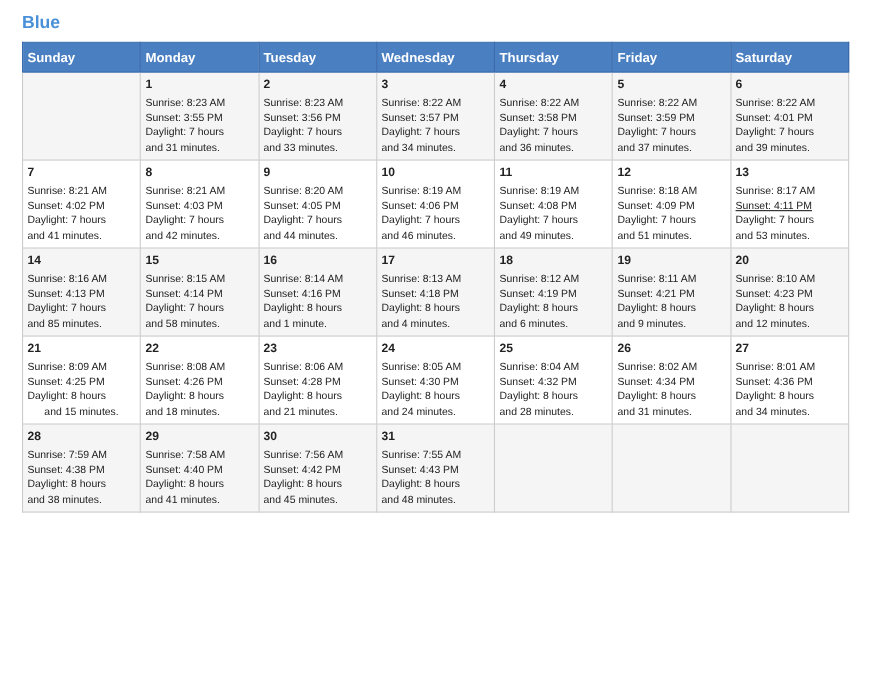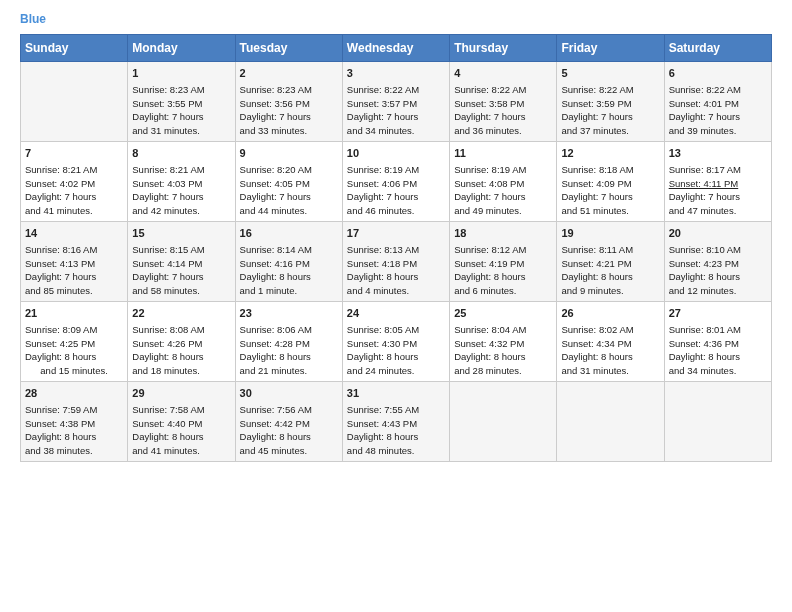--- a/index.html
+++ b/index.html
@@ -73,21 +73,21 @@
       display: block;
       margin-bottom: 1px;
     }
   </style>
 </head>
 <body>
 
 <div class="container">
   <div class="header">
     <div class="logo">
-      <span style="font-size:12px;font-weight:bold;color:#4a90d9;margin-top:-4px;">Blue</span>
+      <span style="font-size:16px;font-weight:bold;color:#4a90d9;margin-top:-4px;">Blue</span>
     </div>
     <div class="title-block">
       <div class="month-title"></div>
       <div class="location"></div>
     </div>
   </div>
 
   <table>
     <thead>
       <tr>
@@ -187,21 +187,21 @@
             <span style="display: block;">Sunrise: 8:18 AM</span>
             <span style="display: block;">Sunset: 4:09 PM</span>
             <span style="display: block;">Daylight: 7 hours</span>
             <span style="display: block;">and 51 minutes.</span>
           </td>
           <td>
             <span class="day-num">13</span>
             <span style="display: block;">Sunrise: 8:17 AM</span>
             <span style="display: block; text-decoration: underline;">Sunset: 4:11 PM</span>
             <span style="display: block;">Daylight: 7 hours</span>
-            <span style="display: block;">and 47 minutes.</span>
+            <span style="display: block;">and 53 minutes.</span>
           </td>
         </tr>
         <tr>
           <td>
             <span class="day-num">14</span>
             <span style="display: block;">Sunrise: 8:16 AM</span>
             <span style="display: block;">Sunset: 4:13 PM</span>
             <span style="display: block;">Daylight: 7 hours</span>
             <span style="display: block;">and 85 minutes.</span>
           </td>

